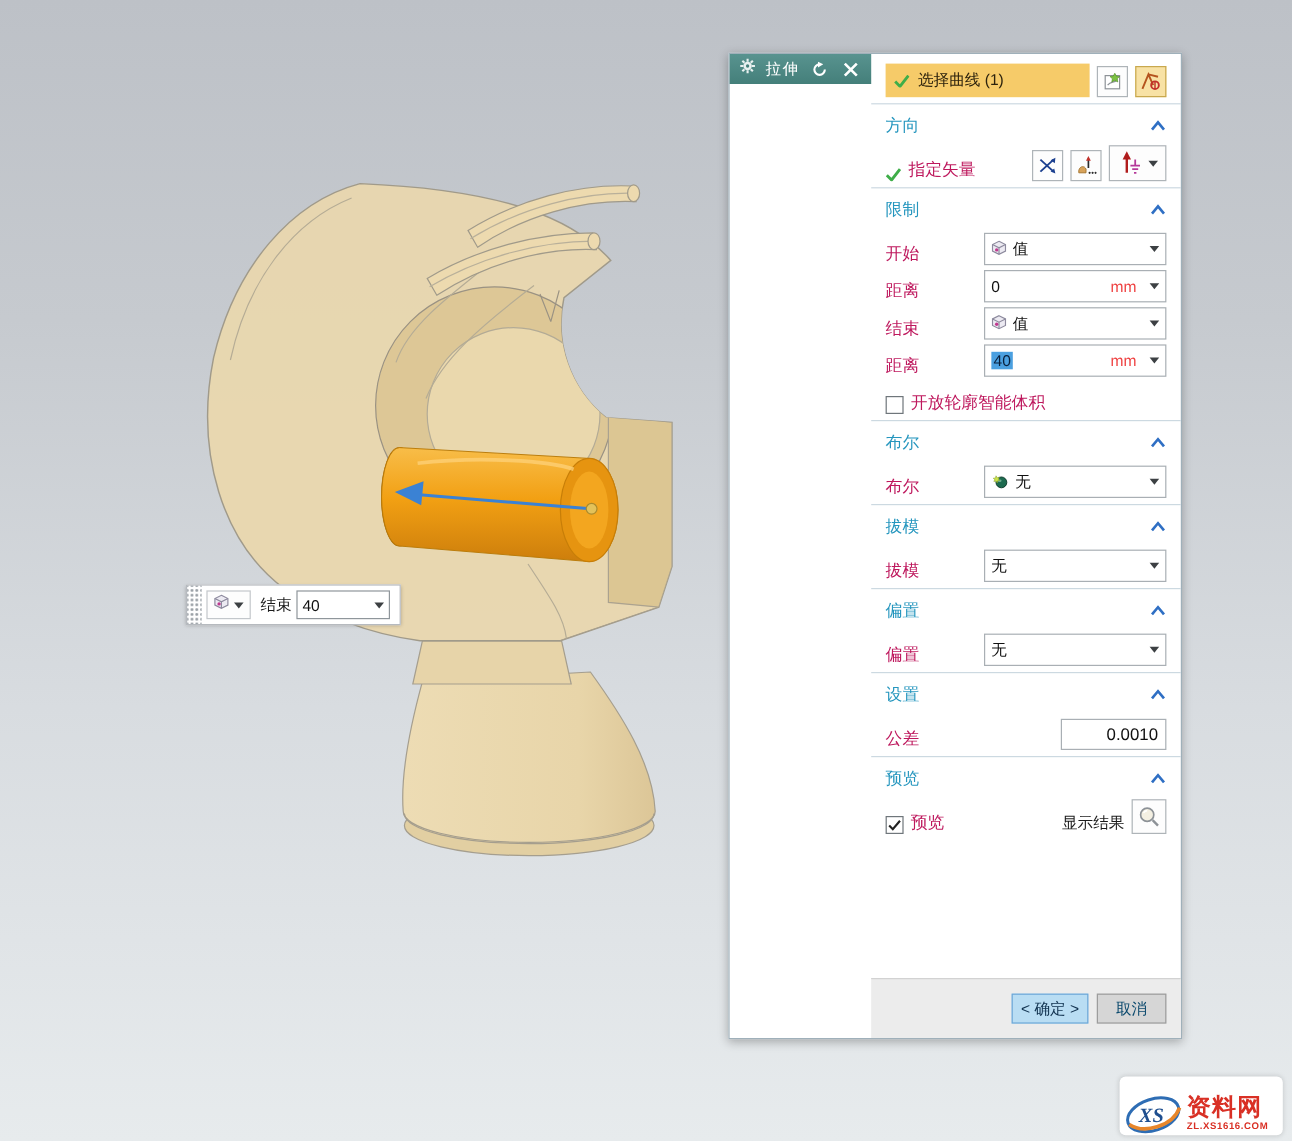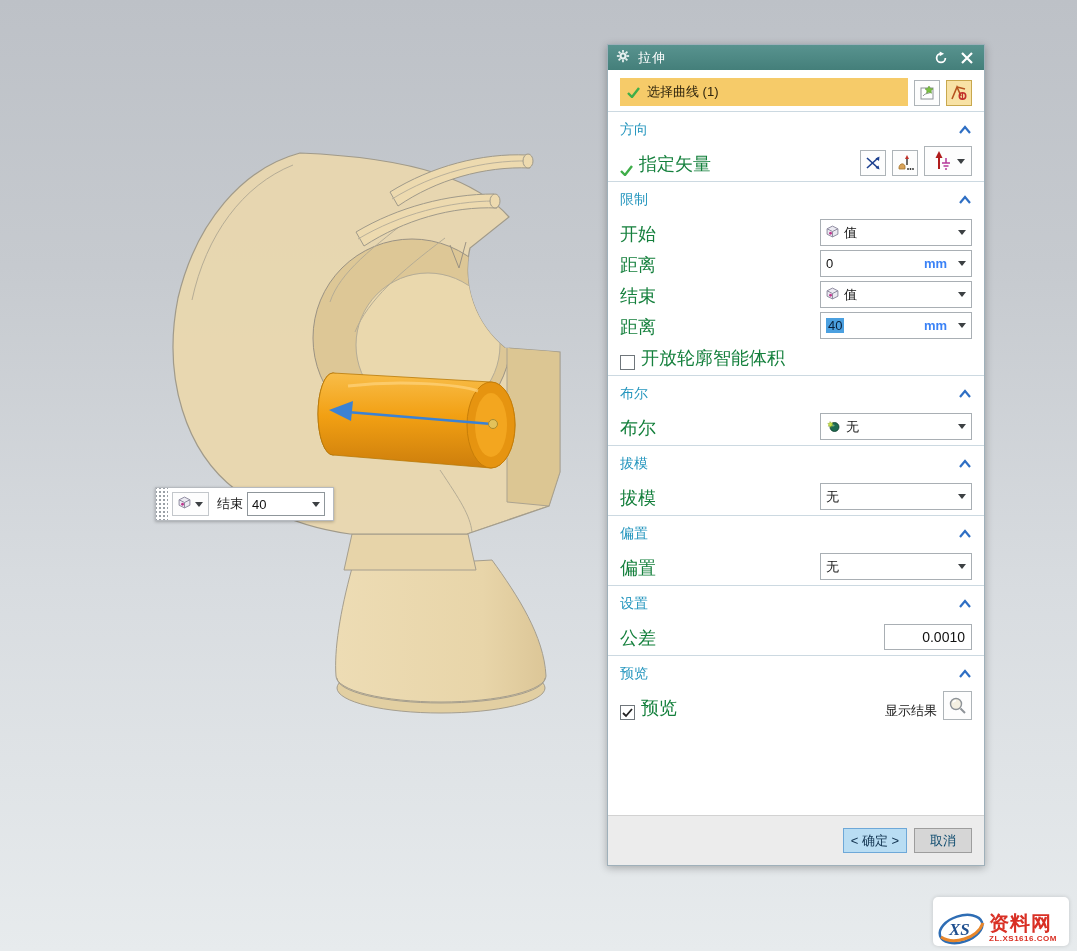--- a/index.html
+++ b/index.html
@@ -24,44 +24,44 @@
   .mini-combo { width:78px; height:24px; border:1px solid #8f969b; background:#fff;
     display:flex; align-items:center; padding:0 4px; font-size:13px; color:#111; }
   .mini-combo .val { flex:1; }
 
   .caret { width:0; height:0; border-left:4px solid transparent; border-right:4px solid transparent;
     border-top:5px solid #3c4043; flex:none; }
 
   
   .dialog { position:absolute; left:607px; top:44px; width:378px; height:822px;
     background:#ffffff; border:1px solid #9fb0ba; box-shadow:0 2px 8px rgba(0,0,0,.28);
-    display:flex; flex-direction:column; }
+    display:flex; }
   .titlebar { height:25px; flex:none; background:linear-gradient(180deg,#58938f,#447f7a);
     display:flex; align-items:center; padding:0 8px; gap:8px; }
   .titlebar .title { color:#ffffff; font-size:13px; flex:1; letter-spacing:1px; }
   .tb-btn { width:18px; height:18px; display:flex; align-items:center; justify-content:center; cursor:pointer; }
 
   .dlg-body { flex:1; display:flex; flex-direction:column; padding-top:4px; }
   .group { padding:1px 0 3px 0; }
   .group + .group { border-top:1px solid #ccd9e1; margin-top:2px; padding-top:3px; }
   .g-head { height:30px; display:flex; align-items:center; padding:0 12px; }
   .g-head .g-label { font-size:14px; color:#2596be; flex:1; }
   .row { min-height:31px; display:flex; align-items:flex-end; padding:0 12px; gap:6px; }
-  .row .lbl { font-size:18px; color:#15803d; flex:1; }
+  .row .lbl { font-size:14px; color:#be185d; flex:1; }
   .hl-field { flex:1; height:28px; background:#f6cb69; display:flex; align-items:center;
     gap:7px; padding:0 7px; font-size:13px; color:#2d230d; }
   .sq-btn { width:26px; height:26px; border:1px solid #aeb4b8; background:#fdfdfd;
     display:flex; align-items:center; justify-content:center; flex:none; cursor:pointer; }
   .sq-btn.active { background:#f8e2a5; border-color:#c8a84e; }
   .wide-btn { width:48px; height:30px; border:1px solid #aeb4b8; background:#fdfdfd;
     display:flex; align-items:center; justify-content:center; gap:3px; flex:none; cursor:pointer; }
   .ctrl { width:152px; height:27px; border:1px solid #a9afb4; background:#fff; flex:none;
     display:flex; align-items:center; gap:5px; padding:0 5px; font-size:13px; color:#111; cursor:pointer; }
   .ctrl .txt { flex:1; white-space:nowrap; overflow:hidden; }
-  .ctrl .unit { margin-right:6px; color:#3b82f6;font-weight:bold; }
+  .ctrl .unit { margin-right:6px; color:#ef4444; }
   .sel { background:#4ba0e0; color:#09203c; padding:0 2px; }
   .num-input { width:88px; height:26px; border:1px solid #a9afb4; background:#fff; flex:none;
     display:flex; align-items:center; justify-content:flex-end; padding:0 6px;
     font-size:14px; color:#111; }
   .cb { width:15px; height:15px; border:1px solid #6f767b; background:#fff; flex:none;
     display:flex; align-items:center; justify-content:center; cursor:pointer; }
   .right-txt { font-size:13px; color:#1b1b1b; }
   .mag-btn { width:29px; height:29px; border:1px solid #aeb4b8; background:#fdfdfd;
     display:flex; align-items:center; justify-content:center; cursor:pointer; }
 

